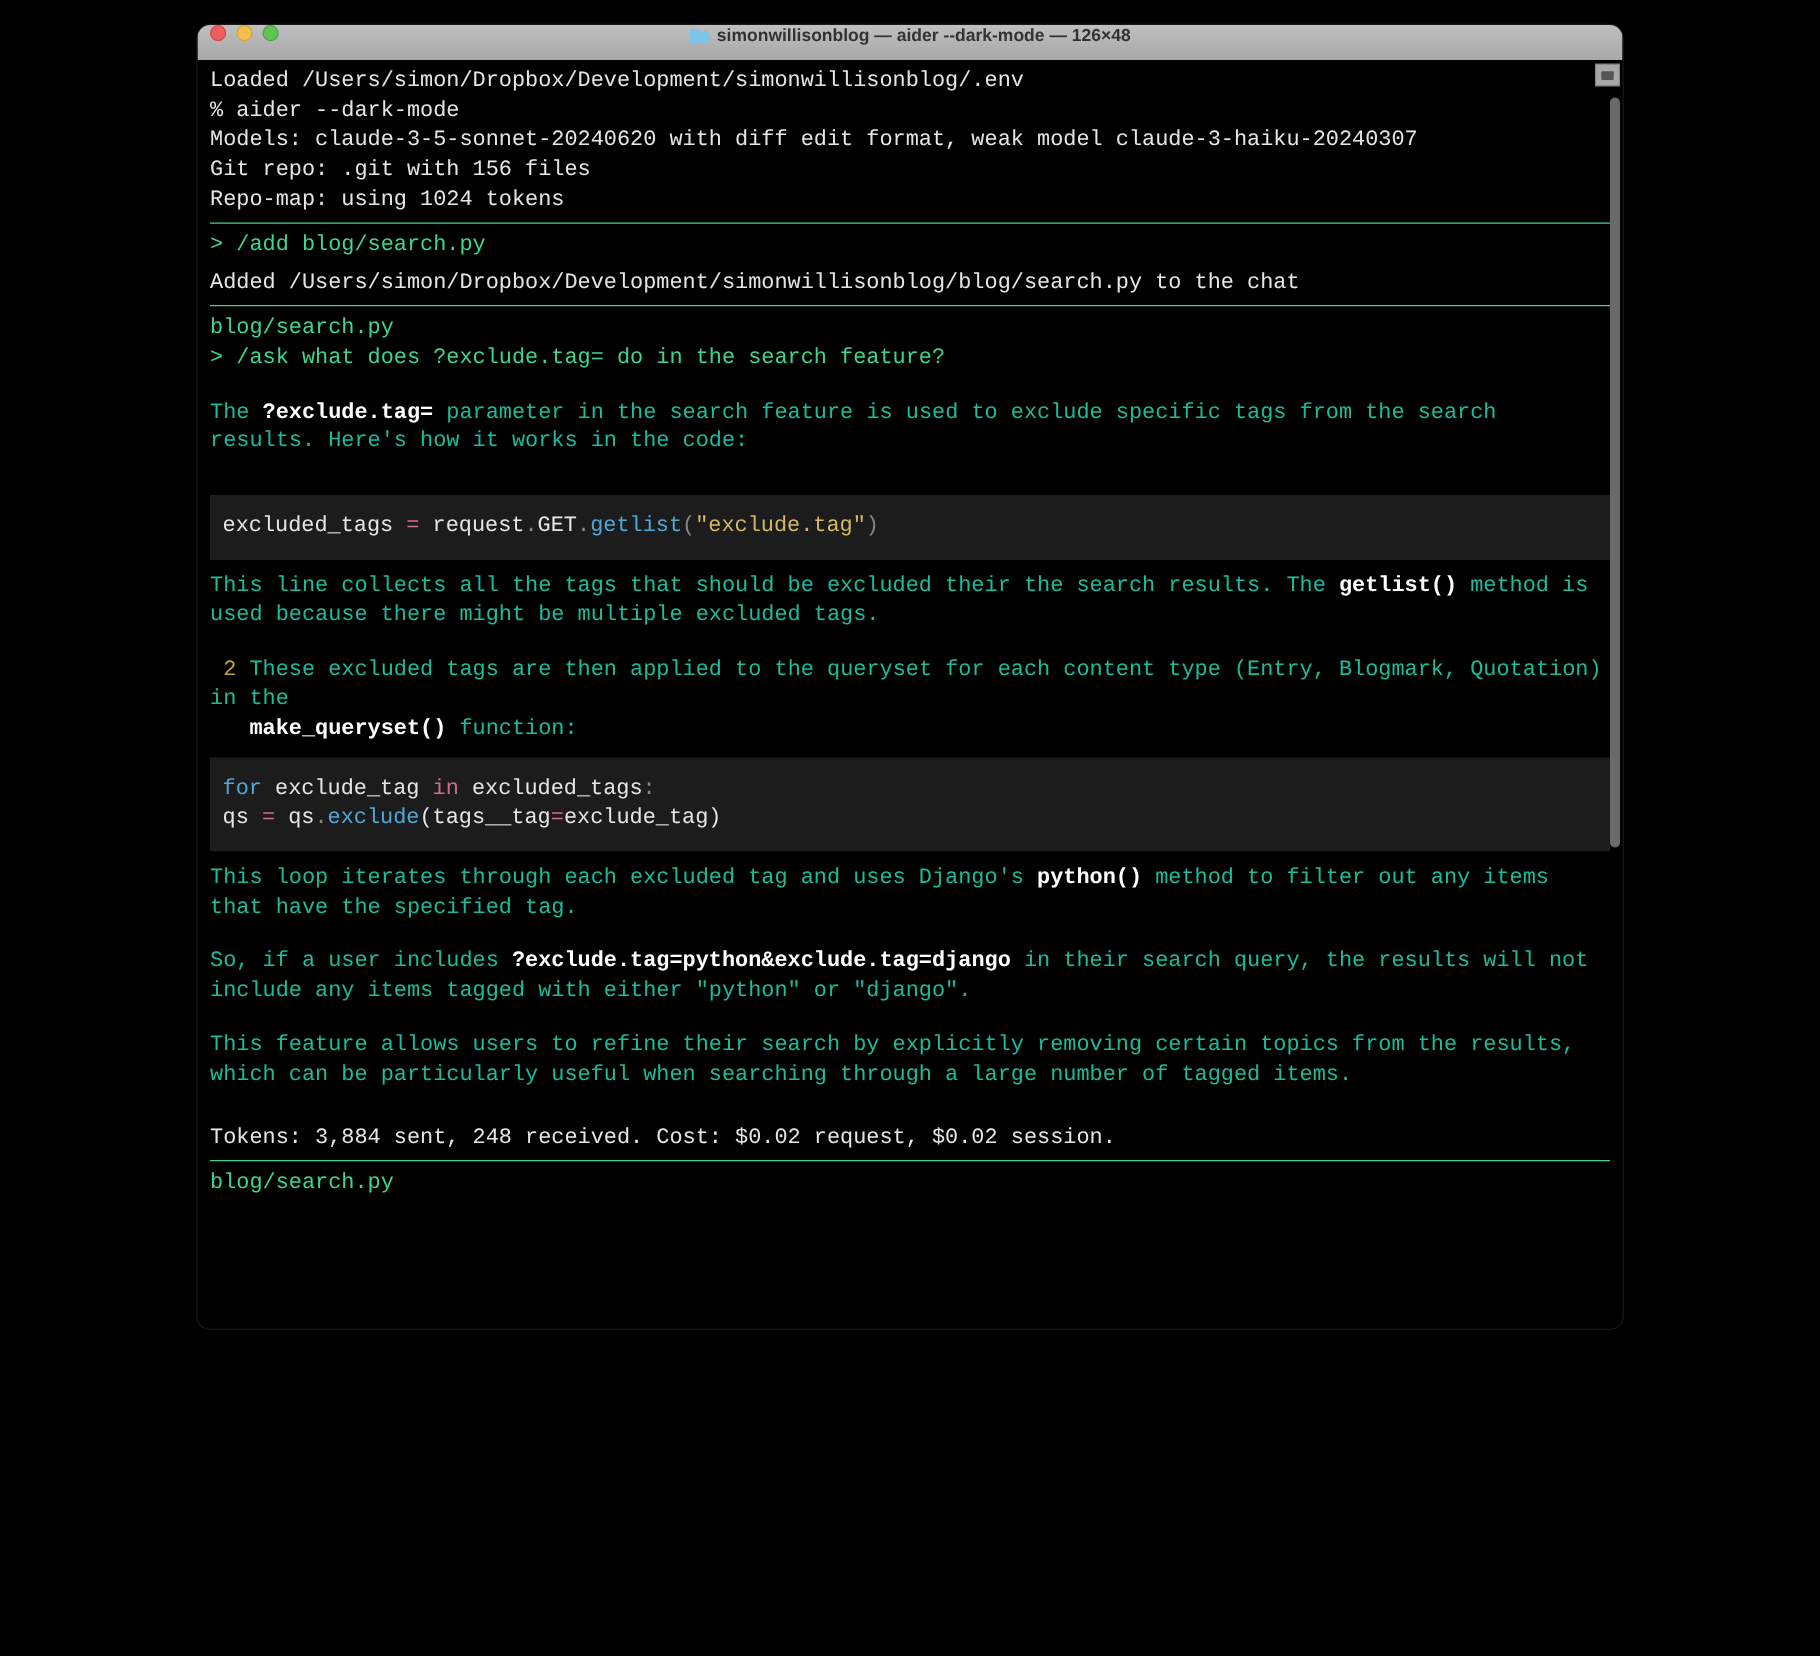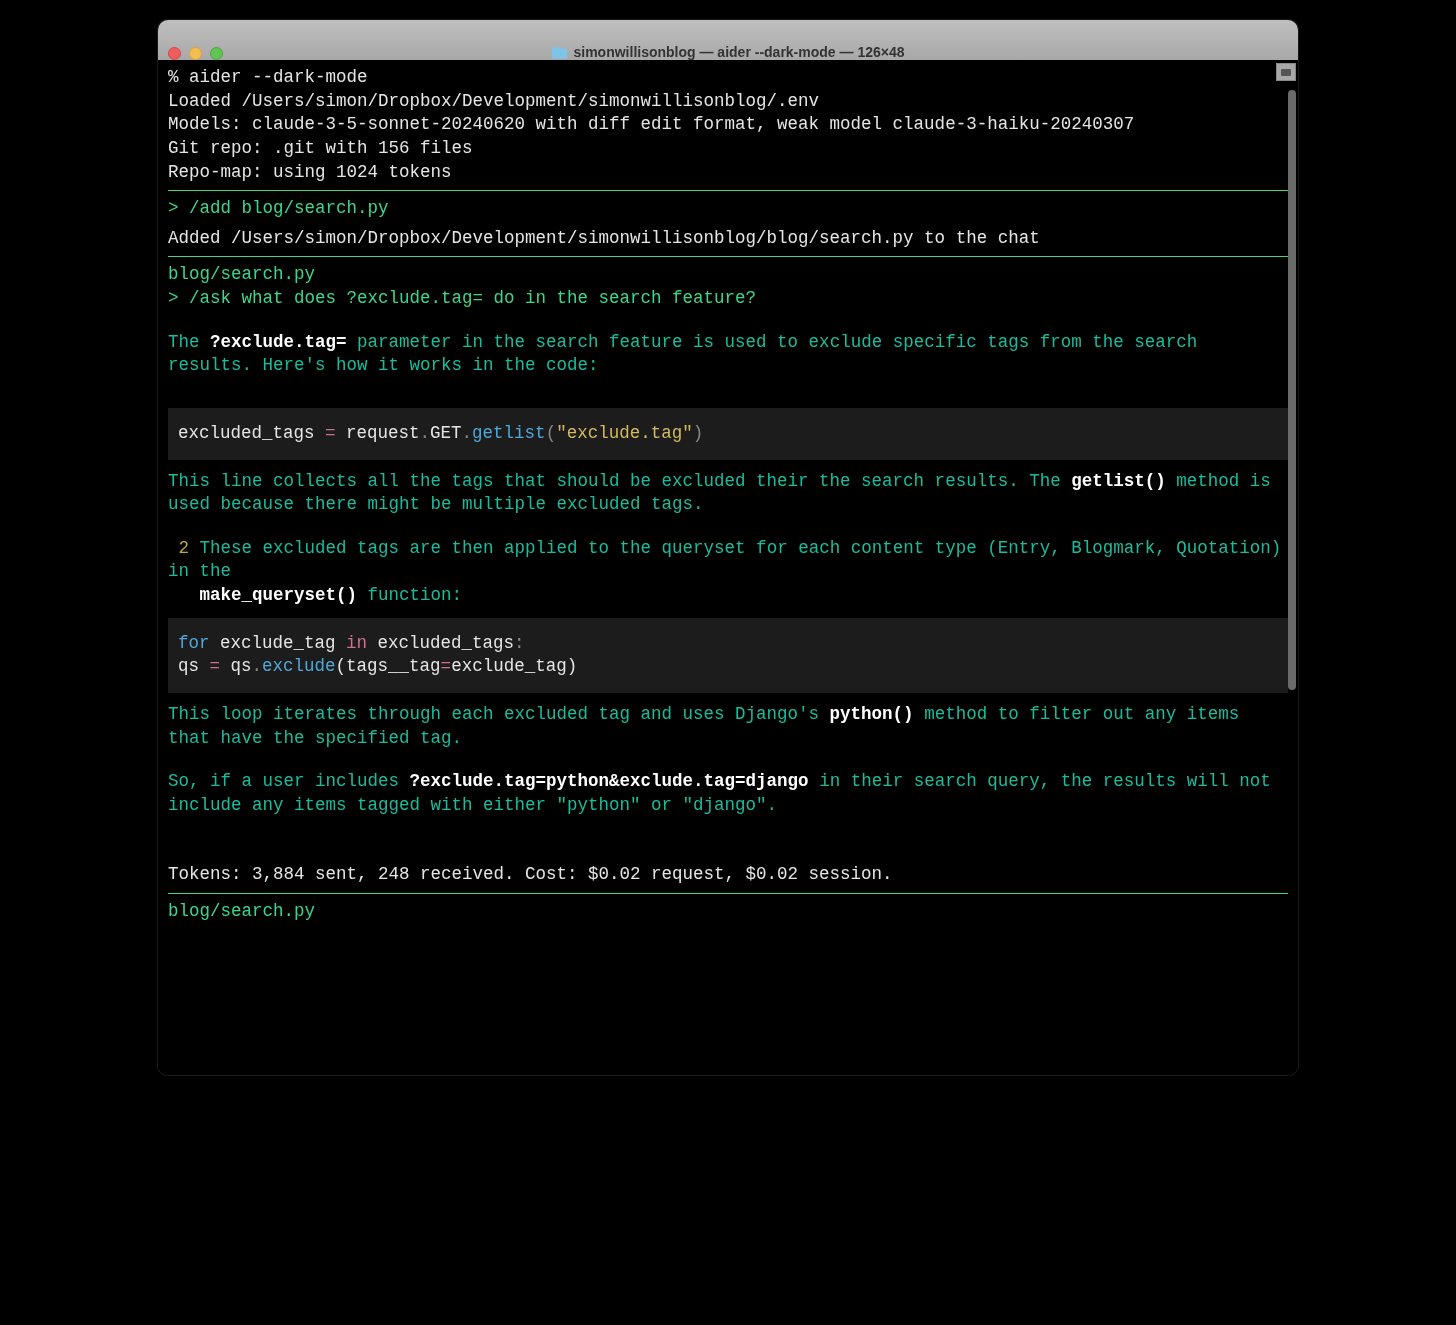--- a/index.html
+++ b/index.html
@@ -21,23 +21,23 @@
     .window {
       width: 1140px;
       background: #000;
       border-radius: 10px;
       overflow: hidden;
       box-shadow: 0 0 0 1px rgba(255,255,255,0.1);
     }
     .titlebar {
       background: #b3b3b3;
       background: linear-gradient(#bfbfbf, #a8a8a8);
-      height: 40px;
-      display: flex;
-      align-items: flex-end;
+      height: 28px;
+      display: flex;
+      align-items: flex-start;
       padding: 0 10px;
       position: relative;
     }
     .traffic-lights {
       display: flex;
       gap: 8px;
     }
     .traffic-light {
       width: 13px;
       height: 13px;
@@ -142,22 +142,22 @@
       <svg class="folder-icon-svg" viewBox="0 0 16 13">
         <path d="M1.5 1 L6 1 L7.5 2.5 L14.5 2.5 C15 2.5 15.5 3 15.5 3.5 L15.5 11.5 C15.5 12 15 12.5 14.5 12.5 L1.5 12.5 C1 12.5 0.5 12 0.5 11.5 L0.5 2 C0.5 1.5 1 1 1.5 1 Z" fill="#7cc5e8"></path>
       </svg>
       <span>simonwillisonblog — aider --dark-mode — 126×48</span>
     </div>
   </div>
   <div class="terminal-body">
     <div class="scroll-corner"></div>
     <div class="scrollbar"></div>
 
+    <div class="line white">Loaded /Users/simon/Dropbox/Development/simonwillisonblog/.env</div>
     <div class="line white">% aider --dark-mode</div>
-    <div class="line white">Loaded /Users/simon/Dropbox/Development/simonwillisonblog/.env</div>
     <div class="line white">Models: claude-3-5-sonnet-20240620 with diff edit format, weak model claude-3-haiku-20240307</div>
     <div class="line white">Git repo: .git with 156 files</div>
     <div class="line white">Repo-map: using 1024 tokens</div>
 
     <hr class="hr">
 
     <div class="line prompt-line">&gt; /add blog/search.py</div>
     <div class="spacer-sm"></div>
     <div class="line white">Added /Users/simon/Dropbox/Development/simonwillisonblog/blog/search.py to the chat</div>
 
@@ -184,20 +184,21 @@
     <div class="codeblock"><span class="code-blue">for</span><span class="code-white"> exclude_tag </span><span class="code-pink">in</span><span class="code-white"> excluded_tags</span><span class="code-punct">:</span><br><span class="code-white">    qs </span><span class="code-pink">=</span><span class="code-white"> qs</span><span class="code-punct">.</span><span class="code-blue">exclude</span><span class="code-white">(tags__tag</span><span class="code-pink">=</span><span class="code-white">exclude_tag)</span></div>
 
     <div class="line answer-wrap"><span>This loop iterates through each excluded tag and uses Django's </span><span class="bold-teal">python()</span><span> method to filter out any items that have the specified tag.</span></div>
 
     <div class="spacer"></div>
 
     <div class="line answer-wrap"><span>So, if a user includes </span><span class="bold-teal">?exclude.tag=python&amp;exclude.tag=django</span><span> in their search query, the results will not include any items tagged with either "python" or "django".</span></div>
 
     <div class="spacer"></div>
 
+    <div class="line answer-wrap">This feature allows users to refine their search by explicitly removing certain topics from the results, which can be particularly useful when searching through a large number of tagged items.</div>
 
     <div class="spacer"></div>
     <div class="spacer-sm"></div>
 
     <div class="line white">Tokens: 3,884 sent, 248 received. Cost: $0.02 request, $0.02 session.</div>
 
     <hr class="hr">
 
     <div class="line prompt-line">blog/search.py</div>
   </div>

